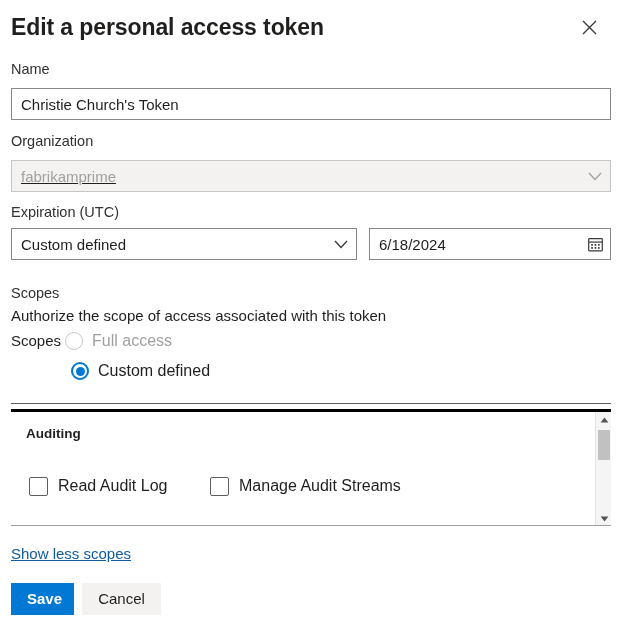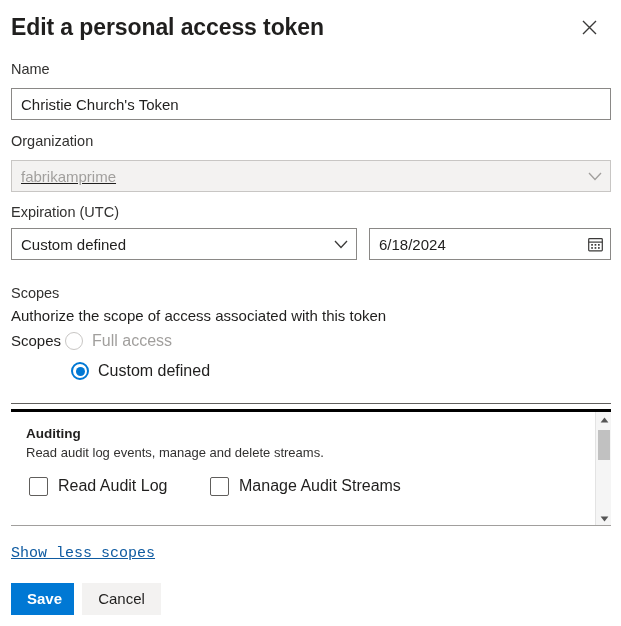--- a/index.html
+++ b/index.html
@@ -265,21 +265,20 @@
   }
 
   
   .link {
     position: absolute;
     font-size: 15px;
     color: #0f5ba1;
     text-decoration: underline;
     cursor: pointer;
     line-height: 19px;
-    font-family: Liberation Mono, monospace;
   }
 
   
   .btn {
     position: absolute;
     box-sizing: border-box;
     height: 32px;
     font-size: 15px;
     font-family: "Liberation Sans", sans-serif;
     border: none;
@@ -366,21 +365,20 @@
   <div class="radio-row" style="position:absolute;left:71px;top:361px;">
     <span class="radio checked"></span>
     <span class="radio-label">Custom defined</span>
   </div>
 
   <div class="divider" style="left:11px;top:403px;width:600px;"></div>
 
   <div class="scopebox" style="left:11px;top:409px;width:600px;height:117px;">
 
     <div class="scope-group-title" style="position:absolute;left:15px;top:13px;">Auditing</div>
-    <div class="scope-group-desc" style="position:absolute;left:15px;top:32px;">Read audit log events, manage and delete streams.</div>
 
     <div class="cb-row" style="position:absolute;left:18px;top:64px;">
       <span class="checkbox"></span>
       <span class="cb-label">Read Audit Log</span>
     </div>
 
     <div class="cb-row" style="position:absolute;left:199px;top:64px;">
       <span class="checkbox"></span>
       <span class="cb-label">Manage Audit Streams</span>
     </div>

